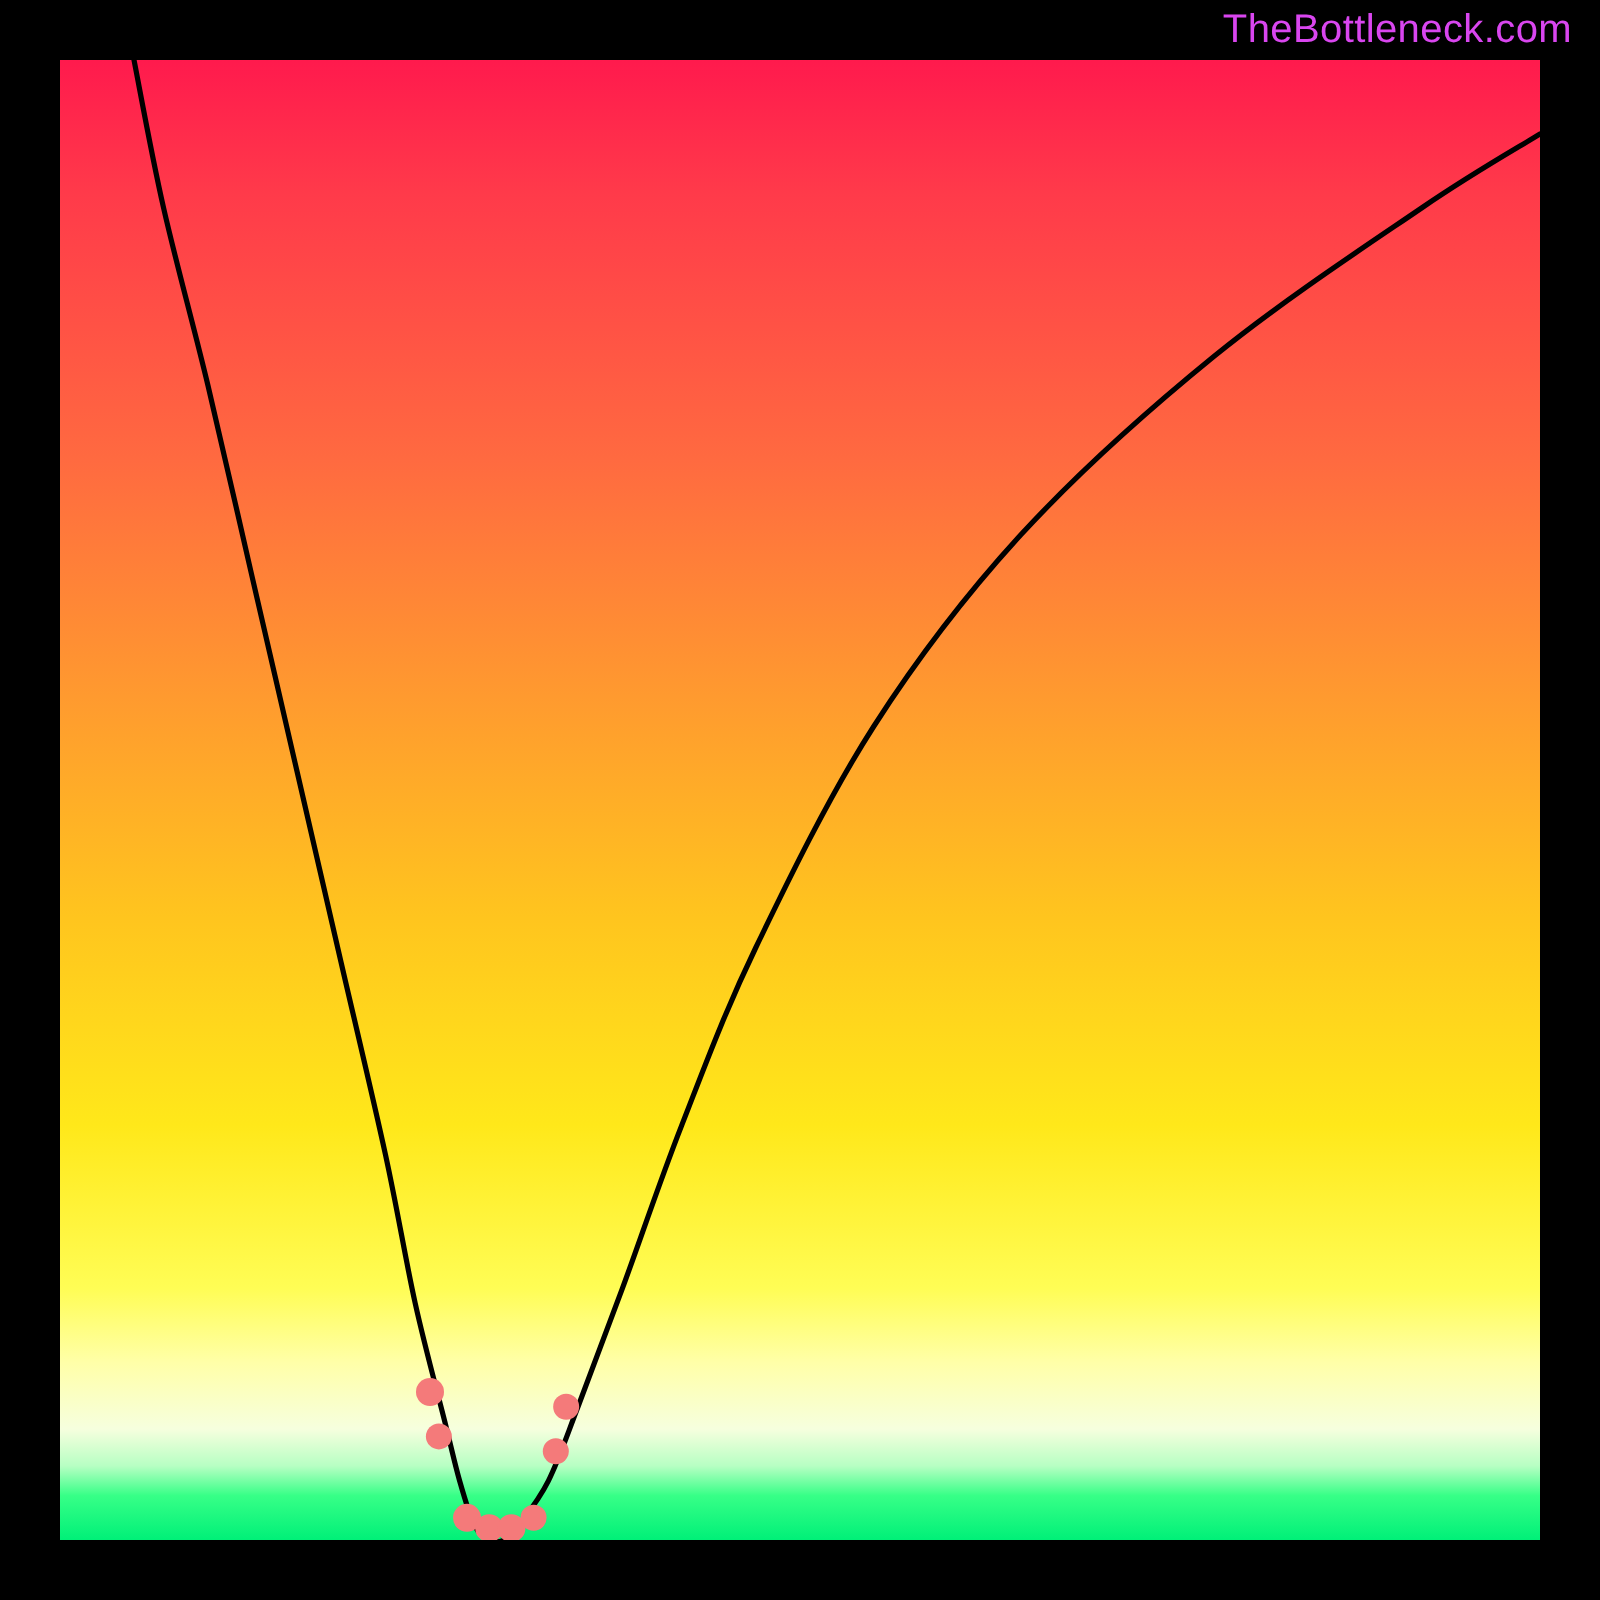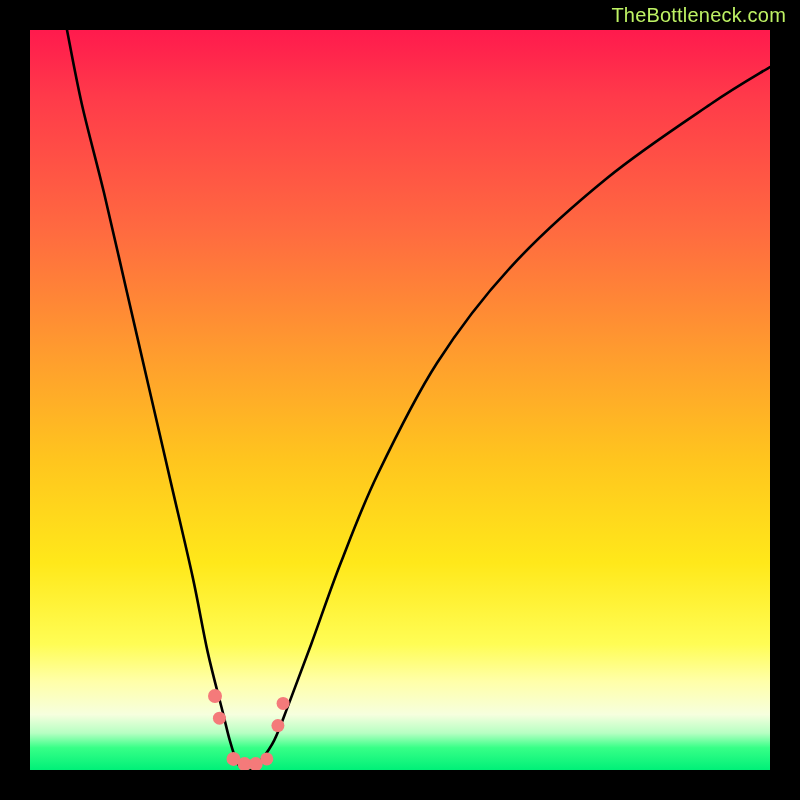--- a/index.html
+++ b/index.html
@@ -49,21 +49,21 @@
   svg.curve {
     position: absolute;
     inset: 0;
     width: 740px;
     height: 740px;
   }
   .watermark {
     position: absolute;
     top: 4px;
     right: 14px;
-    color: #bef264;
+    color: #d946ef;
     font-size: 20px;
     letter-spacing: 0.2px;
     font-weight: 400;
     user-select: none;
   }
 </style>
 </head>
 <body>
 
 <div class="frame">

